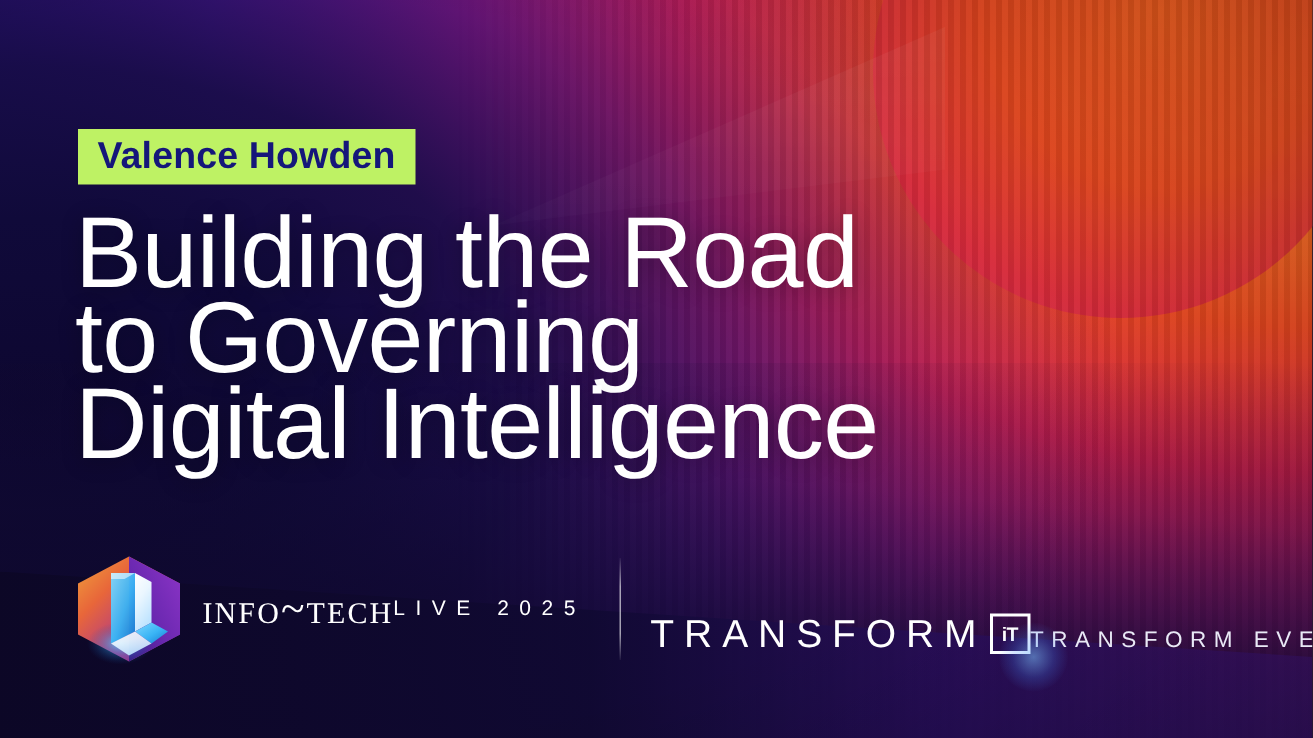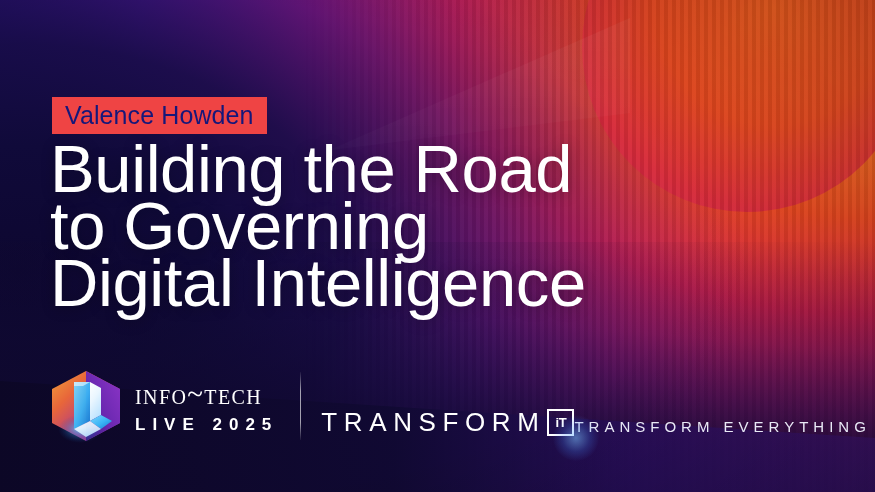--- a/index.html
+++ b/index.html
@@ -114,29 +114,29 @@
     background: radial-gradient(130% 110% at 20% 50%,
         rgba(0,0,0,0) 45%, rgba(0,0,0,0.30) 100%);
   }
 
   
   .content { position: absolute; inset: 0; }
 
   .speaker-badge {
     position: absolute;
     left: 52px;
-    top: 97px;
+    top: 86px;
     height: 37px;
     padding: 0 13px;
     display: flex;
     align-items: center;
-    background: #ef4444;
+    background: #bef264;
     color: #15177a;
     font-size: 25px;
-    font-weight: 400;
+    font-weight: 700;
     letter-spacing: 0.1px;
     white-space: nowrap;
   }
 
   .title {
     position: absolute;
     left: 50px;
     top: 140px;
     color: #ffffff;
     font-size: 67px;
@@ -154,38 +154,38 @@
     bottom: 48px;
     display: flex;
     align-items: center;
     height: 76px;
   }
   .cube { width: 72px; height: 74px; flex: none; }
 
   .infotech-text {
     margin-left: 13px;
     display: flex;
-    flex-direction: column;
+    flex-direction: row;
     justify-content: center;
   }
   .infotech-name {
     font-family: "Liberation Serif", serif;
     color: #ffffff;
     font-size: 29px;
     letter-spacing: 1.4px;
     line-height: 1.05;
     font-variant: small-caps;
     text-transform: lowercase;
     white-space: nowrap;
   }
   .infotech-sub {
     margin-top: 7px;
     color: #ffffff;
-    font-size: 17px;
-    font-weight: 700;
+    font-size: 14px;
+    font-weight: 400;
     letter-spacing: 7.0px;
     line-height: 1;
     white-space: nowrap;
   }
 
   .divider {
     width: 1px;
     height: 68px;
     margin: 0 20px 0 22px;
     background: linear-gradient(180deg,

